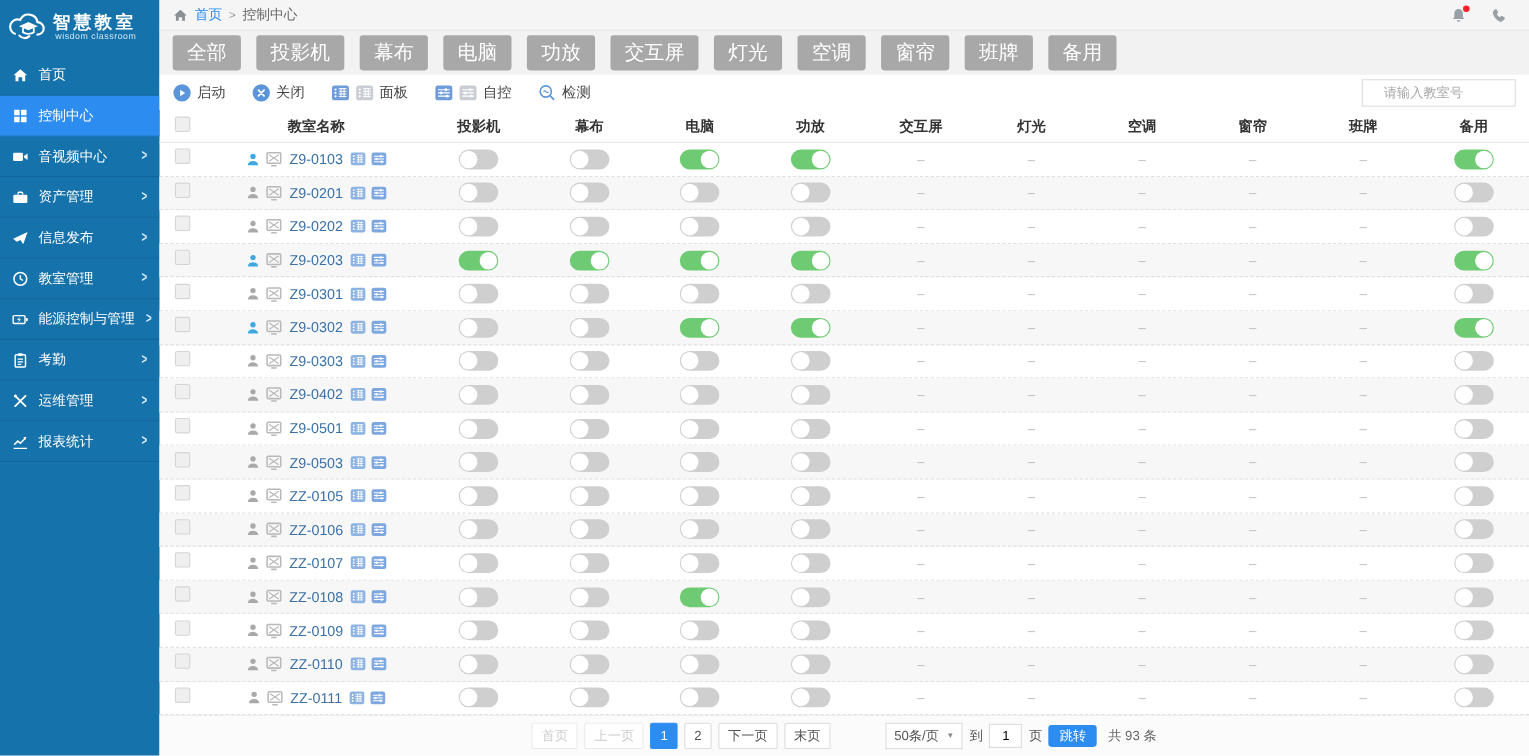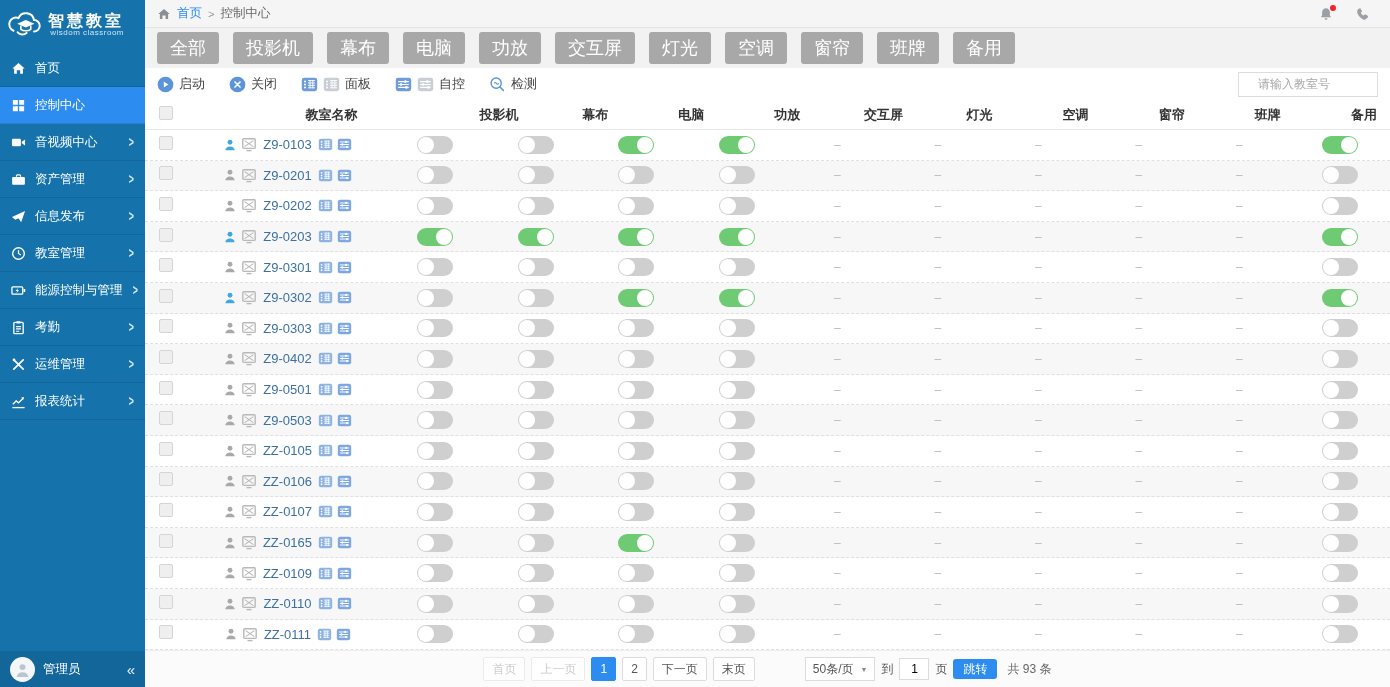--- a/index.html
+++ b/index.html
@@ -45,21 +45,21 @@
   .tool-ic { width:17px; height:17px; }
   .tool-ic svg { width:100%; height:100%; display:block; }
   .pair-ic { width:17px; height:15px; }
   .pair-ic svg { width:100%; height:100%; display:block; }
   .ic-blue { color:#6f9cd9; }
   .ic-gray { color:#c9ced4; }
   .search-input { margin-left:auto; width:140px; height:25px; border:1px solid #ddd; font-size:12px; padding:0 19px; color:#333; outline:none; font-family:inherit; }
   .search-input::placeholder { color:#a8a8a8; }
 
   
-  .thead { height:30px; display:flex; align-items:center; border-bottom:1px solid #e8e8e8; font-size:13px; font-weight:bold; color:#333; flex-shrink:0;gap:44px; }
+  .thead { height:30px; display:flex; align-items:center; border-bottom:1px solid #e8e8e8; font-size:13px; font-weight:bold; color:#333; flex-shrink:0; }
   .c-check { width:45px; padding-left:14px; flex-shrink:0; }
   .c-name { width:195px; display:flex; align-items:center; justify-content:center; gap:4px; flex-shrink:0; }
   .c-dev { flex:1; display:flex; align-items:center; justify-content:center; }
   .tbody { flex-shrink:0; }
   .trow { height:30.6px; display:flex; align-items:center; border-bottom:1px dashed #e0e0e0; }
   .trow:nth-child(even) { background:#f7f7f7; }
   .checkbox { width:14px; height:14px; border:1px solid #d5d5d5; background:#efefef; border-radius:2px; display:inline-block; cursor:pointer; }
   .person { width:14px; height:14px; }
   .person svg { width:100%; height:100%; display:block; }
   .person.online { color:#3fa8e0; }
@@ -212,30 +212,20 @@
             <svg viewBox="0 0 16 16">
               <path d="M1.5 14.5h13" stroke="currentColor" stroke-width="1.4" fill="none"></path>
               <path d="M2 11l3.5-3.5 2.5 2L13 4.5" fill="none" stroke="currentColor" stroke-width="1.5"></path>
               <path d="M13.8 3.2l-3 .6 2.4 2.4z" fill="currentColor"></path>
             </svg>
           </span>
     <span class="nav-label">报表统计</span>
     <span class="nav-arrow">&gt;</span>
   </div>
 </nav>
-    <div class="user-bar">
-      <span class="avatar">
-        <svg viewBox="0 0 16 16">
-            <circle cx="8" cy="4.8" r="2.8" fill="currentColor"></circle>
-            <path d="M2.6 14c.3-3 2.5-4.4 5.4-4.4s5.1 1.4 5.4 4.4z" fill="currentColor"></path>
-          </svg>
-      </span>
-      <span class="user-name">管理员</span>
-      <span class="collapse">«</span>
-    </div>
   </aside>
 
   <section class="main">
 
     <div class="topbar">
       <span class="crumb-home">
         <svg viewBox="0 0 16 16">
             <path d="M8 2.2 14.6 8h-1.9v5.6H9.8V9.8H6.2v3.8H3.3V8H1.4z" fill="#8a8f94"></path>
           </svg>
       </span>
@@ -1410,21 +1400,21 @@
                 <path d="M2.6 14c.3-3 2.5-4.4 5.4-4.4s5.1 1.4 5.4 4.4z" fill="currentColor"></path>
               </svg>
             </span>
       <span class="monx">
               <svg viewBox="0 0 16 15">
                 <rect x="1.8" y="1.8" width="12.4" height="9.6" rx="1" fill="none" stroke="currentColor" stroke-width="1.4"></rect>
                 <path d="M3.6 3.6l8.8 6M12.4 3.6l-8.8 6" stroke="currentColor" stroke-width="1.1" fill="none"></path>
                 <path d="M5.5 13.6h5" stroke="currentColor" stroke-width="1.4"></path>
               </svg>
             </span>
-      <a class="rname">ZZ-0165</a>
+      <a class="rname">ZZ-0108</a>
       <span class="mini mini-panel">
               <svg viewBox="0 0 17 15">
                 <rect x=".8" y=".8" width="15.4" height="13.4" rx="2.4" fill="currentColor"></rect>
                 <circle cx="4" cy="4.4" r="1" fill="#fff"></circle>
                 <circle cx="4" cy="7.5" r="1" fill="#fff"></circle>
                 <circle cx="4" cy="10.6" r="1" fill="#fff"></circle>
                 <path d="M7 3.6h7M7 6h7M7 8.4h7M7 10.8h7" stroke="#fff" stroke-width=".9" fill="none"></path>
                 <path d="M9 3v8.4M11.8 3v8.4" stroke="#fff" stroke-width=".9" fill="none"></path>
               </svg>
             </span>

